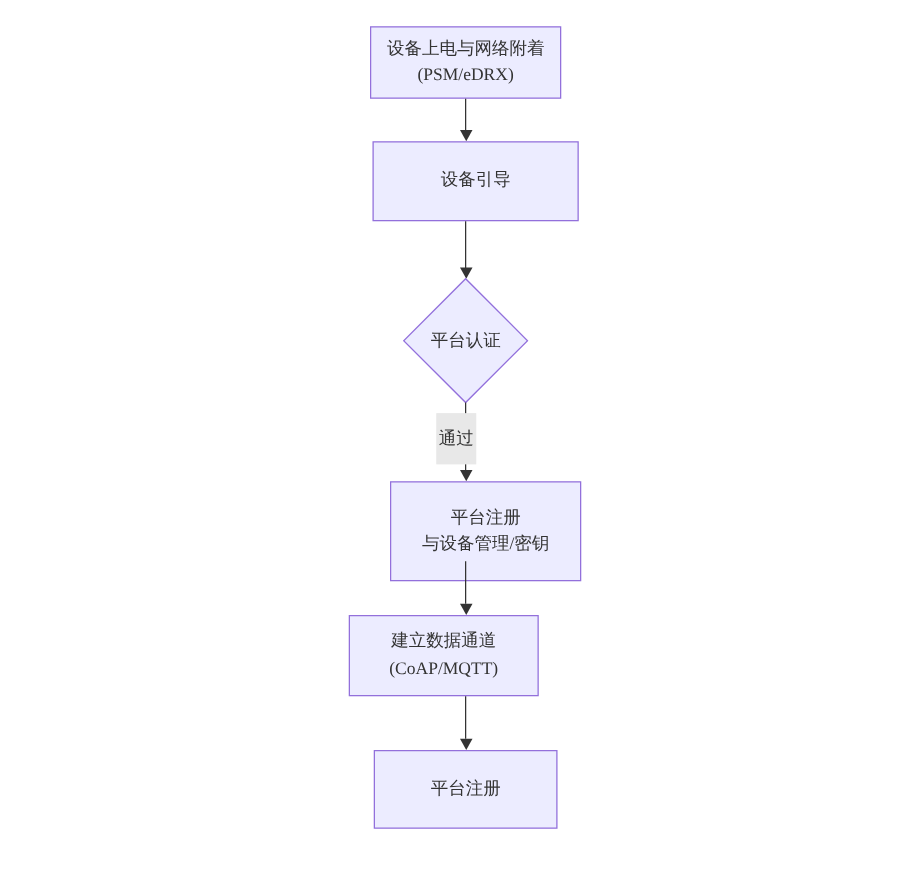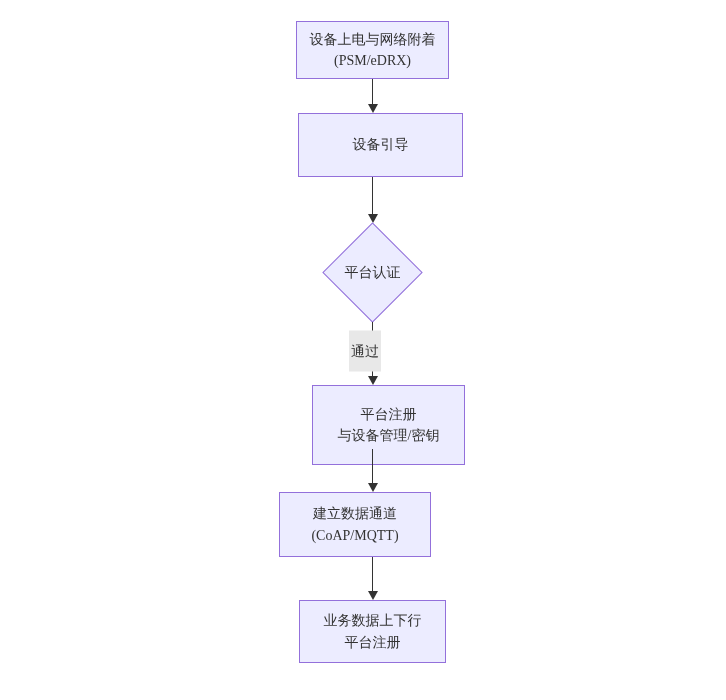--- a/index.html
+++ b/index.html
@@ -100,17 +100,16 @@
 
   <div class="node" style="left:279px;top:492px;width:152px;height:65px">
     <span>建立数据通道</span>
     <span>(CoAP/MQTT)</span>
   </div>
 
   <div class="edge-line" style="left:372px;top:557px;height:34px"></div>
   <div class="arrowhead" style="left:368px;top:591px"></div>
 
   <div class="node" style="left:299px;top:600px;width:147px;height:63px">
-    <span>业务数据上下行</span>
     <span>平台注册</span>
   </div>
 
 </div>
 
 </body></html>

